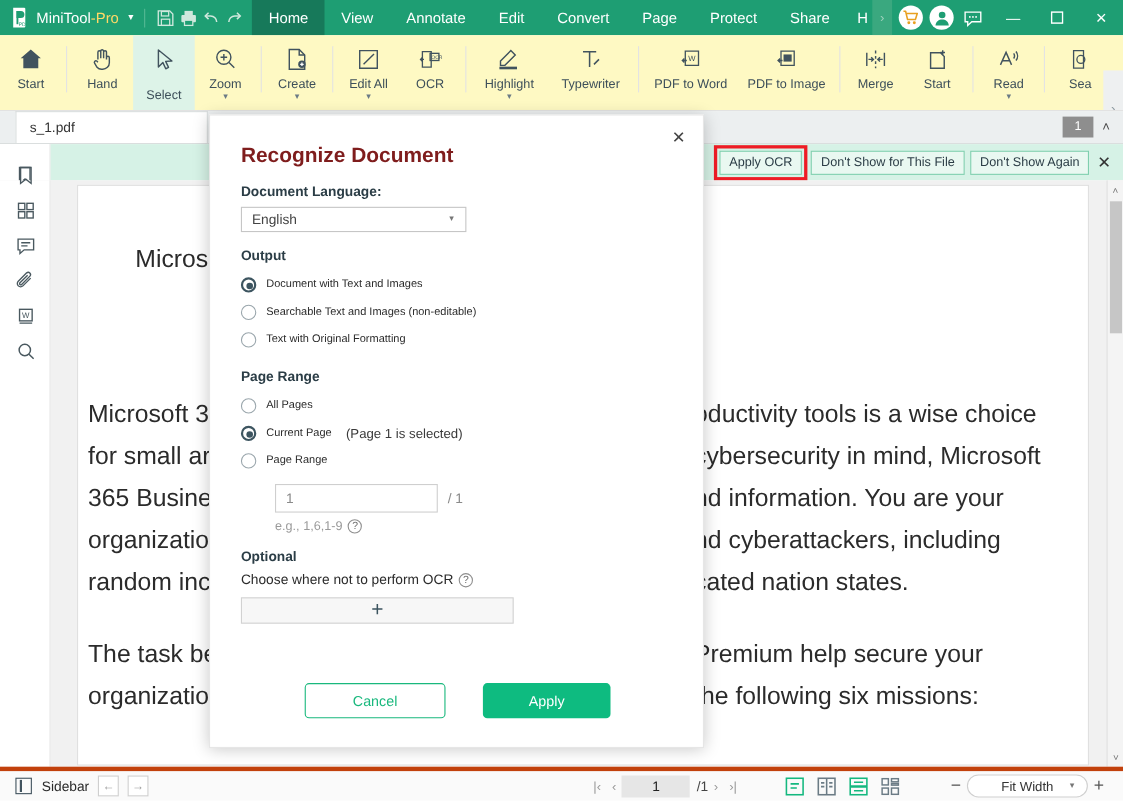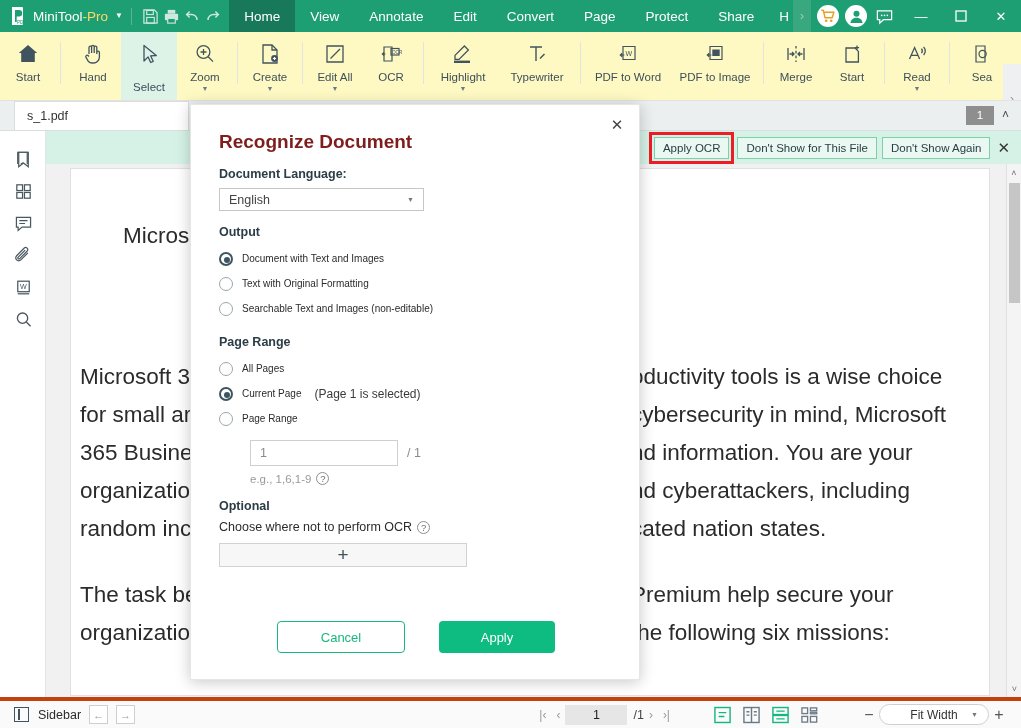--- a/index.html
+++ b/index.html
@@ -670,25 +670,25 @@
       </div>
 
       <div class="m-sec">Output</div>
 
       <div class="m-radio-row">
         <span class="radio sel"></span>
         <span class="m-radio-txt">Document with Text and Images</span>
       </div>
       <div class="m-radio-row">
         <span class="radio"></span>
-        <span class="m-radio-txt">Text with Original Formatting</span>
+        <span class="m-radio-txt">Searchable Text and Images (non-editable)</span>
       </div>
       <div class="m-radio-row">
         <span class="radio"></span>
-        <span class="m-radio-txt">Searchable Text and Images (non-editable)</span>
+        <span class="m-radio-txt">Text with Original Formatting</span>
       </div>
 
       <div class="m-sec">Page Range</div>
 
       <div class="m-radio-row">
         <span class="radio"></span>
         <span class="m-radio-txt">All Pages</span>
       </div>
       <div class="m-radio-row">
         <span class="radio sel"></span>

